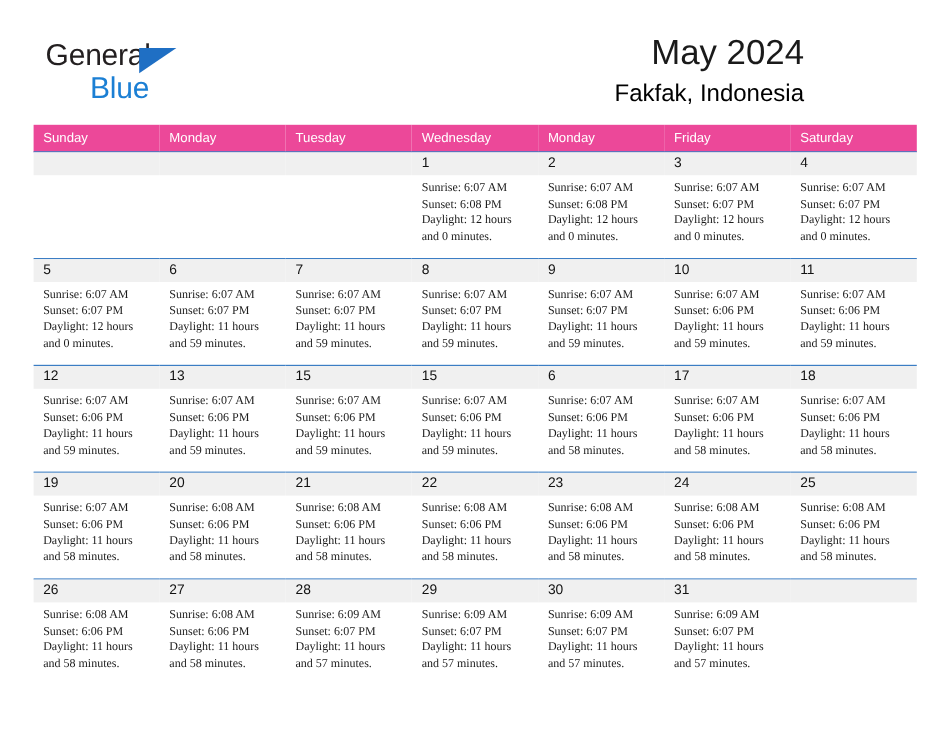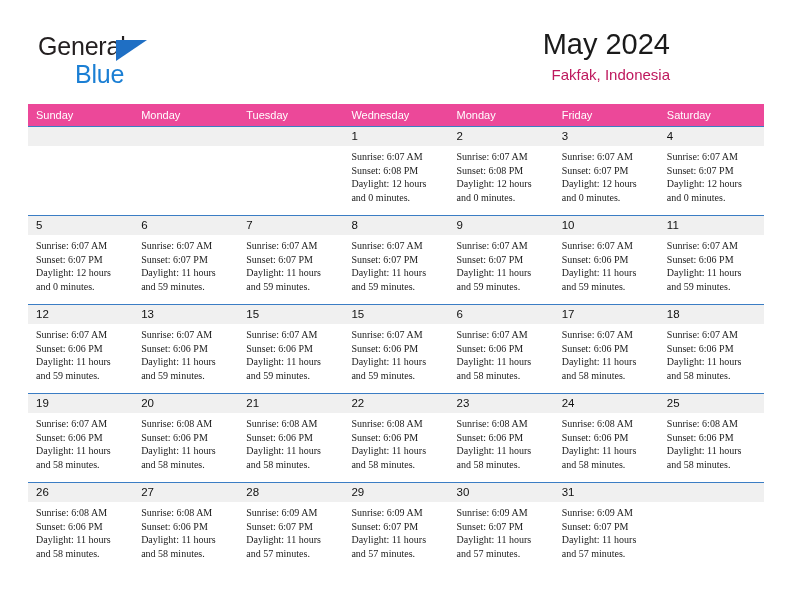--- a/index.html
+++ b/index.html
@@ -71,22 +71,22 @@
     text-align: right;
   }
   .cal-title {
     font-size: 29px;
     color: #1a1a1a;
     line-height: 1.12;
     font-weight: normal;
     margin: 0;
   }
   .cal-subtitle {
-    font-size: 15px;
-    color: #be185d;
+    font-size: 20px;
+    color: #000000;
     line-height: 1.2;
     margin: 6px 0 0 0;
     font-weight: normal;
   }
 
   
   .calendar {
     position: absolute;
     left: 28px;
     top: 104px;

